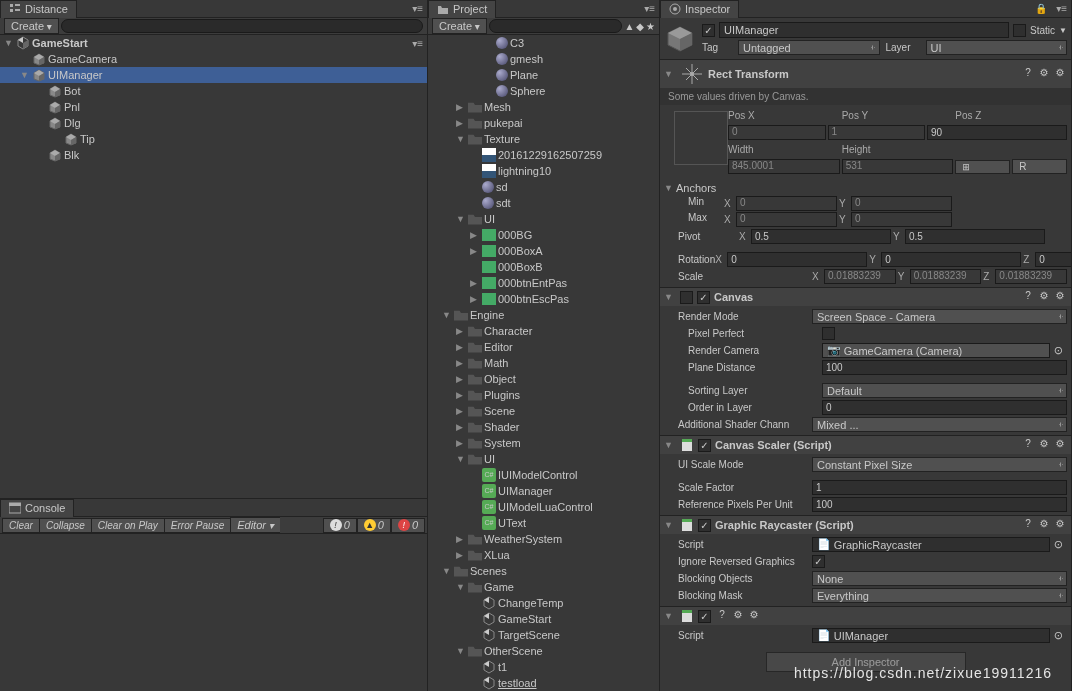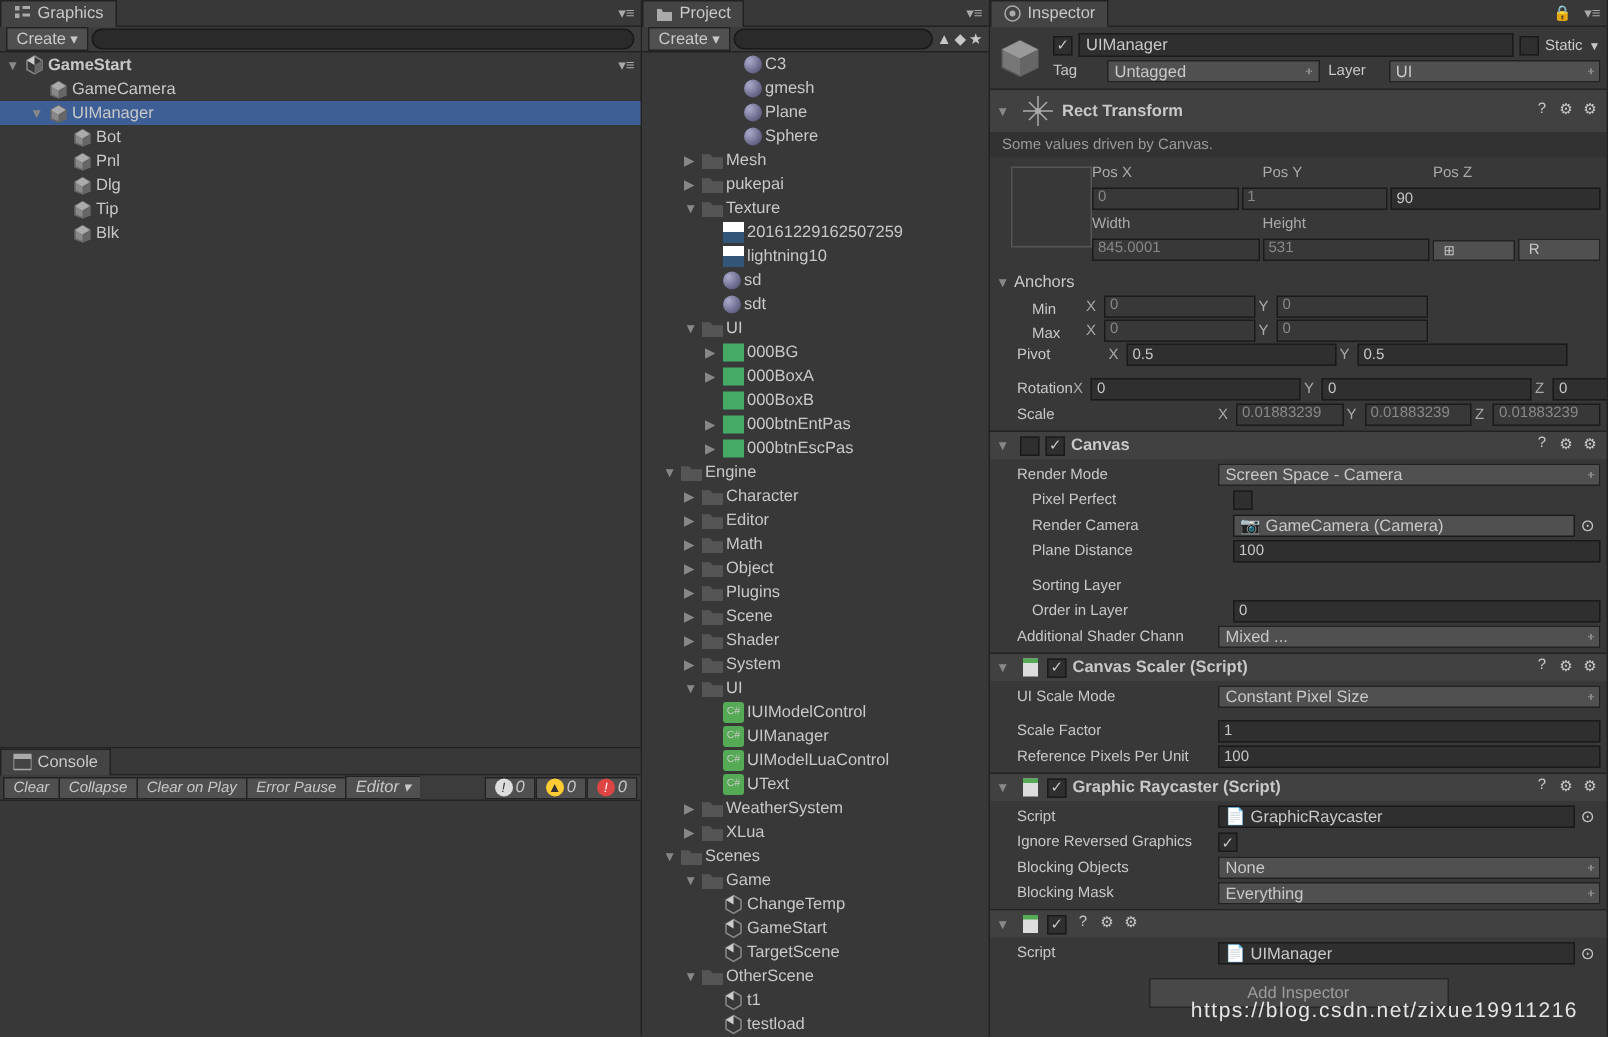--- a/index.html
+++ b/index.html
@@ -54,21 +54,21 @@
 .field-group { flex: 1; display: flex; align-items: center; gap: 2px; }
 .axis-label { width: 10px; font-size: 10px; color: #aaa; }
 .num-input { flex: 1; background: #2f2f2f; border: 1px solid #1a1a1a; height: 15px; padding: 0 3px; font-size: 10px; }
 .num-input.ro { background: #383838; color: #888; }
 .info-bar { background: #323232; padding: 3px 8px; font-size: 10px; color: #999; }
 .checkbox { width: 13px; height: 13px; background: #2f2f2f; border: 1px solid #1a1a1a; display: flex; align-items: center; justify-content: center; font-size: 10px; }
 .obj-field { flex: 1; background: #505050; border: 1px solid #1a1a1a; height: 15px; padding: 0 4px; display: flex; align-items: center; font-size: 10px; }
 .obj-field.dark { background: #2f2f2f; }
 .gizmo { width: 24px; height: 24px; }
 .sub-section { padding-left: 10px; }
-.anchors-row { display: flex; align-items: flex-end; height: 16px; }
+.anchors-row { display: flex; align-items: flex-start; height: 16px; }
 .anchors-label { width: 60px; padding-left: 24px; font-size: 10px; }
 .add-comp-btn { margin: 6px auto; width: 200px; text-align: center; padding: 3px; background: #505050; border: 1px solid #222; opacity: 0.7; }
 .watermark { position: absolute; bottom: 10px; right: 20px; font-size: 14px; color: #e5e5e5; pointer-events: none; letter-spacing: 1px; }
 .rect-preview { width: 54px; height: 54px; border: 1px solid #555; margin: 4px 0 4px 10px; }
 .spacer { flex: 1; }
 .panel-menu { padding: 0 4px; cursor: pointer; font-size: 10px; color: #aaa; }
 </style>
 </head>
 <body>
 
@@ -77,21 +77,21 @@
     <div class="panel-header">
       <div class="tab">
         <span class="tab-icon">
           <svg viewBox="0 0 12 12">
               <rect x="1" y="1" width="3" height="3" fill="#aaa"></rect>
               <rect x="6" y="1" width="5" height="2" fill="#aaa"></rect>
               <rect x="1" y="6" width="3" height="3" fill="#aaa"></rect>
               <rect x="6" y="6" width="5" height="2" fill="#aaa"></rect>
             </svg>
         </span>
-        <span>Graphics</span>
+        <span>Distance</span>
       </div>
       <div class="spacer"></div>
       <span class="panel-menu">▾≡</span>
     </div>
     <div class="toolbar">
       <div class="toolbar-btn"><span>Create</span> ▾</div>
       <div class="search"></div>
     </div>
     <div class="tree">
       <div class="tree-item" style="padding-left:4px;">
@@ -146,21 +146,21 @@
           </div>
           <div class="tree-item" style="padding-left:36px;">
             <span class="expand"></span>
             <span class="cube-icon"><svg viewBox="0 0 14 14">
                 <polygon points="7,2 12,5 12,11 7,13 2,11 2,5" fill="#888" stroke="#666"></polygon>
                 <polygon points="7,2 12,5 7,8 2,5" fill="#aaa"></polygon>
                 <polygon points="7,8 12,5 12,11 7,13" fill="#666"></polygon>
               </svg></span>
             <span>Dlg</span>
           </div>
-          <div class="tree-item" style="padding-left:36px;">
+          <div class="tree-item" style="padding-left:52px;">
             <span class="expand"></span>
             <span class="cube-icon"><svg viewBox="0 0 14 14">
                 <polygon points="7,2 12,5 12,11 7,13 2,11 2,5" fill="#888" stroke="#666"></polygon>
                 <polygon points="7,2 12,5 7,8 2,5" fill="#aaa"></polygon>
                 <polygon points="7,8 12,5 12,11 7,13" fill="#666"></polygon>
               </svg></span>
             <span>Tip</span>
           </div>
           <div class="tree-item" style="padding-left:36px;">
             <span class="expand"></span>
@@ -444,21 +444,21 @@
       <div class="tree-item" style="padding-left:42px;">
         <span class="expand"></span>
         <span class="unity-icon">
           <svg viewBox="0 0 14 14">
             <polygon points="7,1 12,4 12,10 7,13 2,10 2,4" fill="none" stroke="#888"></polygon>
             <polygon points="7,1 7,7 2,4" fill="#ccc"></polygon>
           </svg>
         </span>
         <span>t1</span>
       </div>
-      <div class="tree-item" style="padding-left:42px;">
+      <div class="tree-item" style="padding-left:42px;text-decoration:underline;">
         <span class="expand"></span>
         <span class="unity-icon">
           <svg viewBox="0 0 14 14">
             <polygon points="7,1 12,4 12,10 7,13 2,10 2,4" fill="none" stroke="#888"></polygon>
             <polygon points="7,1 7,7 2,4" fill="#ccc"></polygon>
           </svg>
         </span>
         <span>testload</span>
       </div>
     </div>
@@ -708,20 +708,23 @@
               </div>
               <span style="padding:0 4px;">⊙</span>
             </div>
           <div class="prop-row">
               <span class="prop-label">Plane Distance</span>
               <input class="num-input" value="100" style="">
             </div>
           <div style="height:6px;"></div>
           <div class="prop-row">
               <span class="prop-label">Sorting Layer</span>
+              <div class="dropdown">
+                <span>Default</span>
+              </div>
             </div>
           <div class="prop-row">
               <span class="prop-label">Order in Layer</span>
               <input class="num-input" value="0" style="">
             </div>
         </div>
         <div class="prop-row">
             <span class="prop-label">Additional Shader Chann</span>
             <div class="dropdown">
               <span>Mixed ...</span>

